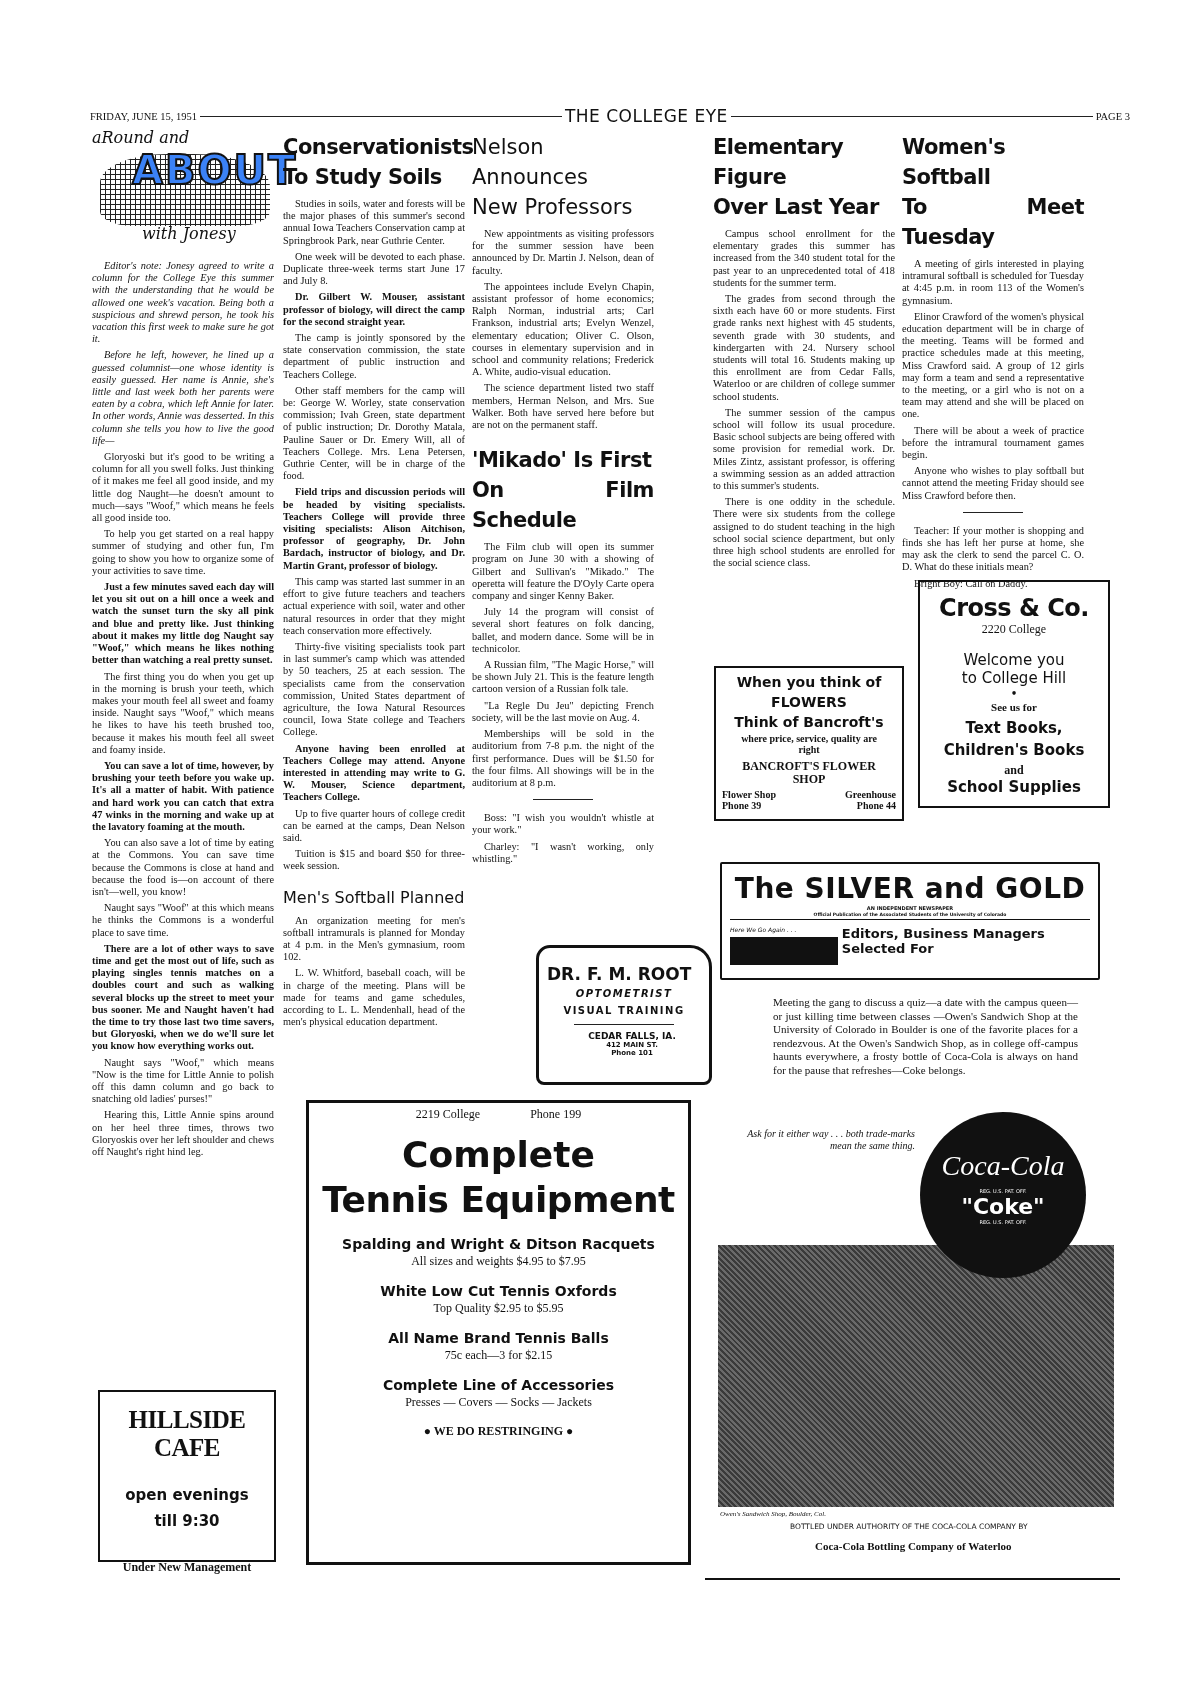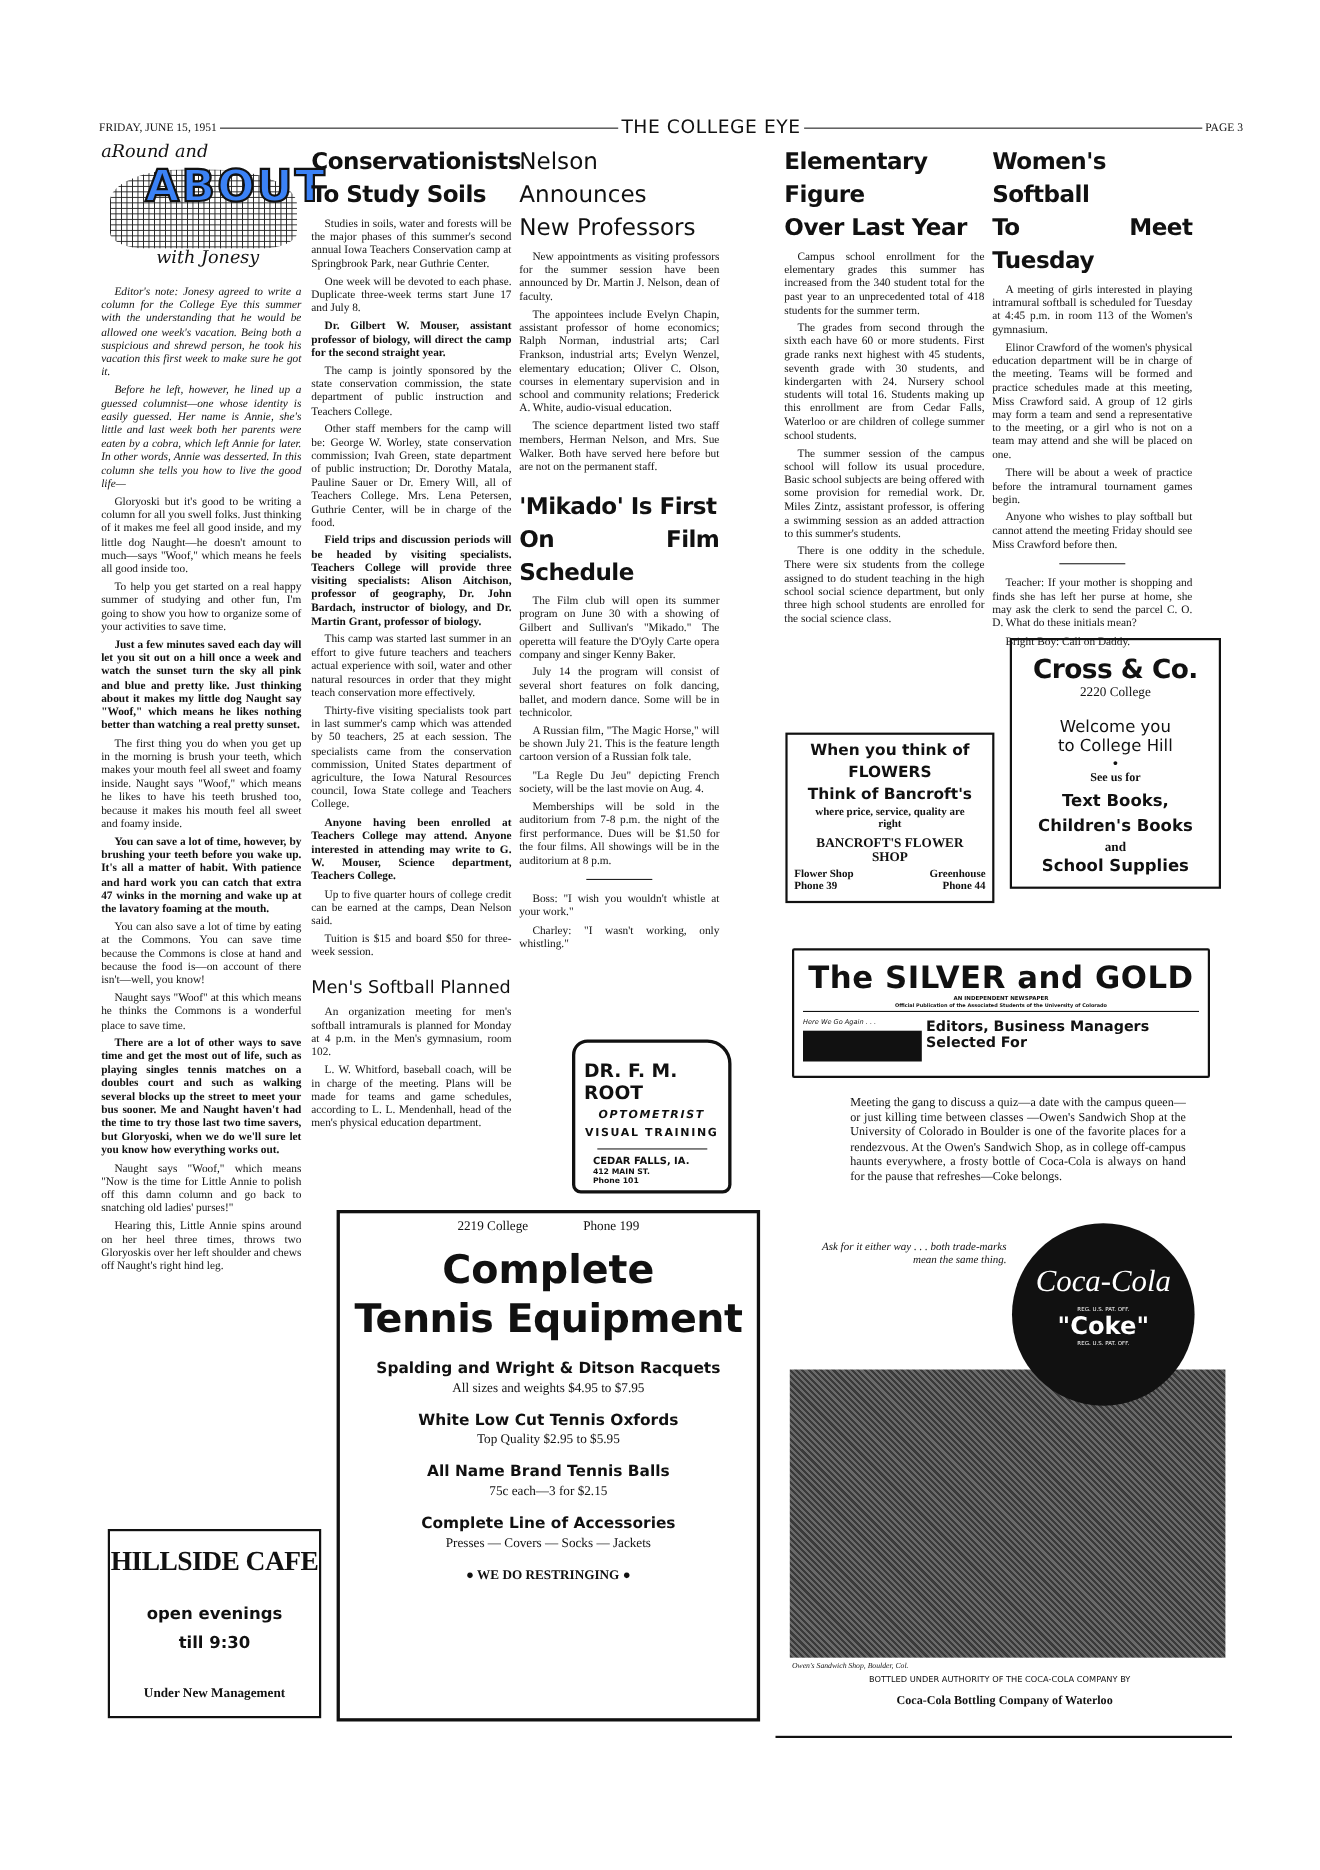--- a/index.html
+++ b/index.html
@@ -57,21 +57,21 @@
   <p class="b">Just a few minutes saved each day will let you sit out on a hill once a week and watch the sunset turn the sky all pink and blue and pretty like. Just thinking about it makes my little dog Naught say "Woof," which means he likes nothing better than watching a real pretty sunset.</p>
   <p>The first thing you do when you get up in the morning is brush your teeth, which makes your mouth feel all sweet and foamy inside. Naught says "Woof," which means he likes to have his teeth brushed too, because it makes his mouth feel all sweet and foamy inside.</p>
   <p class="b">You can save a lot of time, however, by brushing your teeth before you wake up. It's all a matter of habit. With patience and hard work you can catch that extra 47 winks in the morning and wake up at the lavatory foaming at the mouth.</p>
   <p>You can also save a lot of time by eating at the Commons. You can save time because the Commons is close at hand and because the food is—on account of there isn't—well, you know!</p>
   <p>Naught says "Woof" at this which means he thinks the Commons is a wonderful place to save time.</p>
   <p class="b">There are a lot of other ways to save time and get the most out of life, such as playing singles tennis matches on a doubles court and such as walking several blocks up the street to meet your bus sooner. Me and Naught haven't had the time to try those last two time savers, but Gloryoski, when we do we'll sure let you know how everything works out.</p>
   <p>Naught says "Woof," which means "Now is the time for Little Annie to polish off this damn column and go back to snatching old ladies' purses!"</p>
   <p>Hearing this, Little Annie spins around on her heel three times, throws two Gloryoskis over her left shoulder and chews off Naught's right hind leg.</p>
 </div>
 
-<div class="ad" style="left:98px; top:1390px; width:194px; height:172px;">
+<div class="ad" style="left:98px; top:1390px; width:178px; height:172px;">
   <div class="serif-b" style="font-size:25px; margin-top:14px; letter-spacing:-0.5px;">HILLSIDE CAFE</div>
   <div class="sans-b" style="font-size:15px; margin-top:24px;">open evenings</div>
   <div class="sans-b" style="font-size:15px; margin-top:8px;">till 9:30</div>
   <div class="serif-b" style="font-size:12px; margin-top:30px;">Under New Management</div>
 </div>
 
 <div class="col" style="left:283px;">
   <div class="hd">
       <div>Conservationists</div>
       <div>To Study Soils</div>
@@ -107,26 +107,26 @@
   <p>The Film club will open its summer program on June 30 with a showing of Gilbert and Sullivan's "Mikado." The operetta will feature the D'Oyly Carte opera company and singer Kenny Baker.</p>
   <p>July 14 the program will consist of several short features on folk dancing, ballet, and modern dance. Some will be in technicolor.</p>
   <p>A Russian film, "The Magic Horse," will be shown July 21. This is the feature length cartoon version of a Russian folk tale.</p>
   <p>"La Regle Du Jeu" depicting French society, will be the last movie on Aug. 4.</p>
   <p>Memberships will be sold in the auditorium from 7-8 p.m. the night of the first performance. Dues will be $1.50 for the four films. All showings will be in the auditorium at 8 p.m.</p>
   <div class="sep"></div>
   <p>Boss: "I wish you wouldn't whistle at your work."</p>
   <p>Charley: "I wasn't working, only whistling."</p>
 </div>
 
-<div class="ad" style="left:520px; top:945px; width:145px; height:140px; border-width:3px; border-radius:14px 22px 8px 8px;">
+<div class="ad" style="left:536px; top:945px; width:176px; height:140px; border-width:3px; border-radius:14px 22px 8px 8px;">
   <div class="sans-b" style="font-size:17px; margin-top:16px; text-align:left; padding-left:8px;">DR. F. M. ROOT</div>
   <div class="sans-b" style="font-size:10px; font-style:italic; letter-spacing:1.5px; margin-top:4px;">OPTOMETRIST</div>
   <div class="sans-b" style="font-size:10px; letter-spacing:1.5px; margin-top:6px;">VISUAL TRAINING</div>
   <div style="border-top:1px solid #222; width:100px; margin:8px auto 6px;"></div>
-  <div style="text-align:left; padding-left:16px;">
+  <div style="text-align:center; padding-left:16px;">
     <div class="sans-b" style="font-size:9px;">CEDAR FALLS, IA.</div>
     <div class="sans-b" style="font-size:7px;">412 MAIN ST.</div>
     <div class="sans-b" style="font-size:7px;">Phone 101</div>
   </div>
 </div>
 
 <div class="col" style="left:713px;">
   <div class="hd">
       <div>Elementary Figure</div>
       <div>Over Last Year</div>

